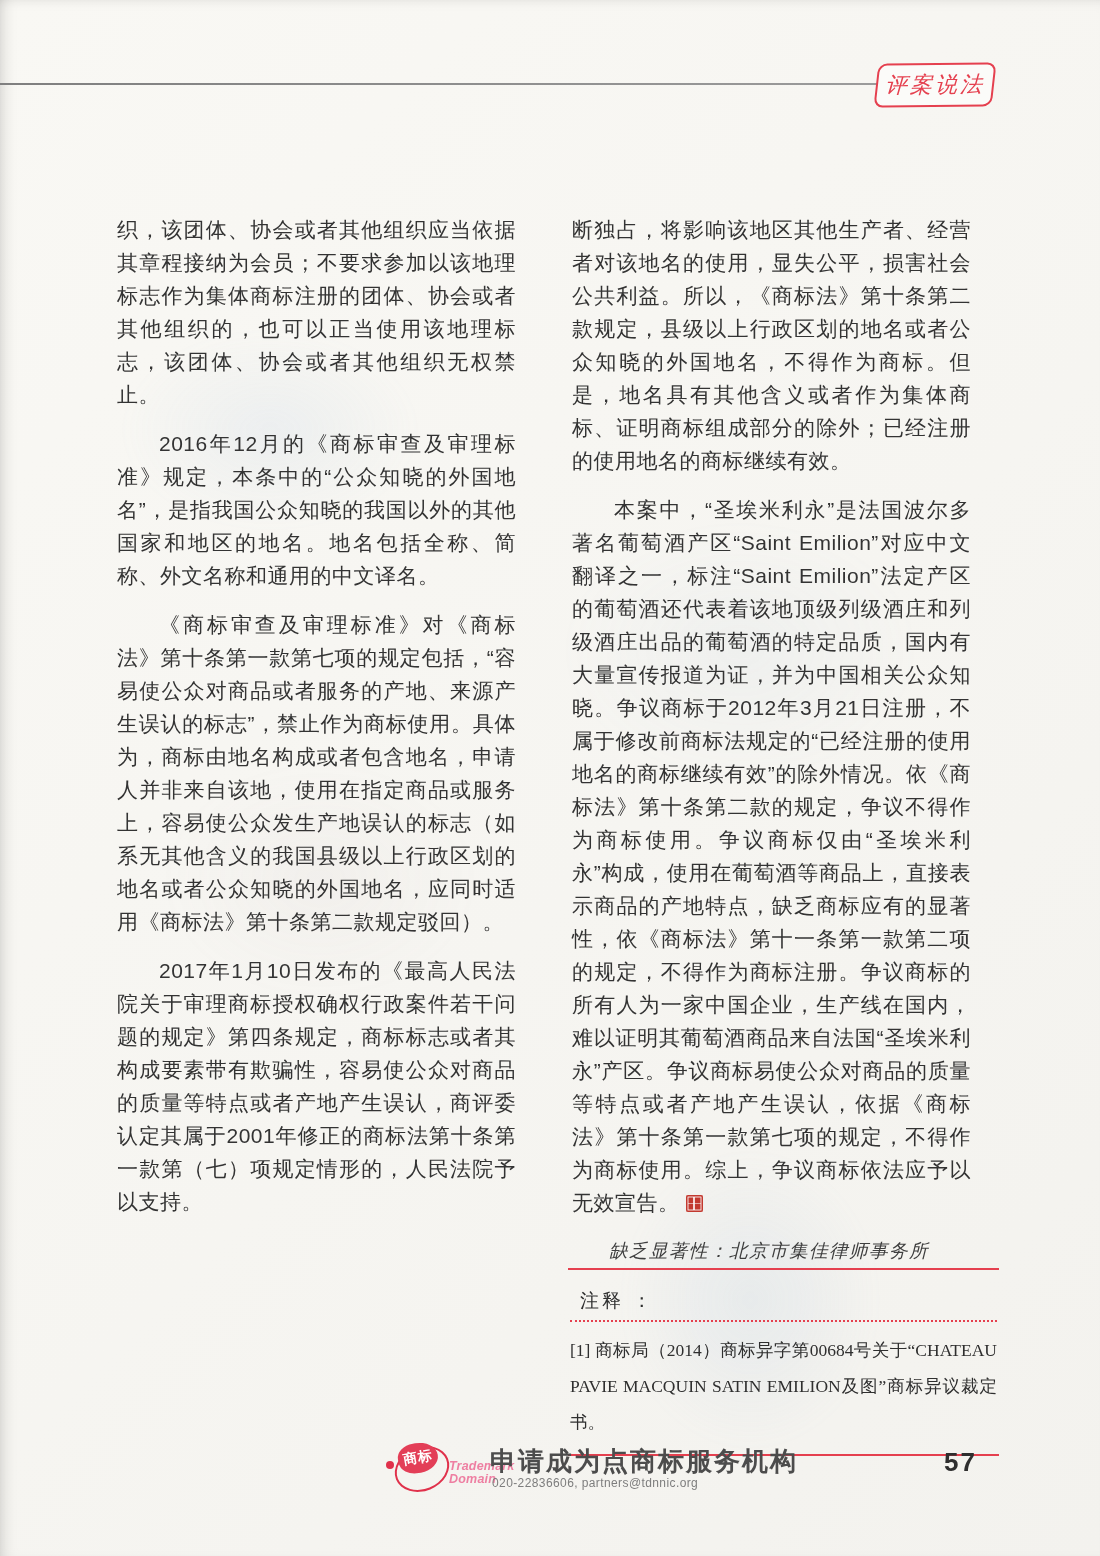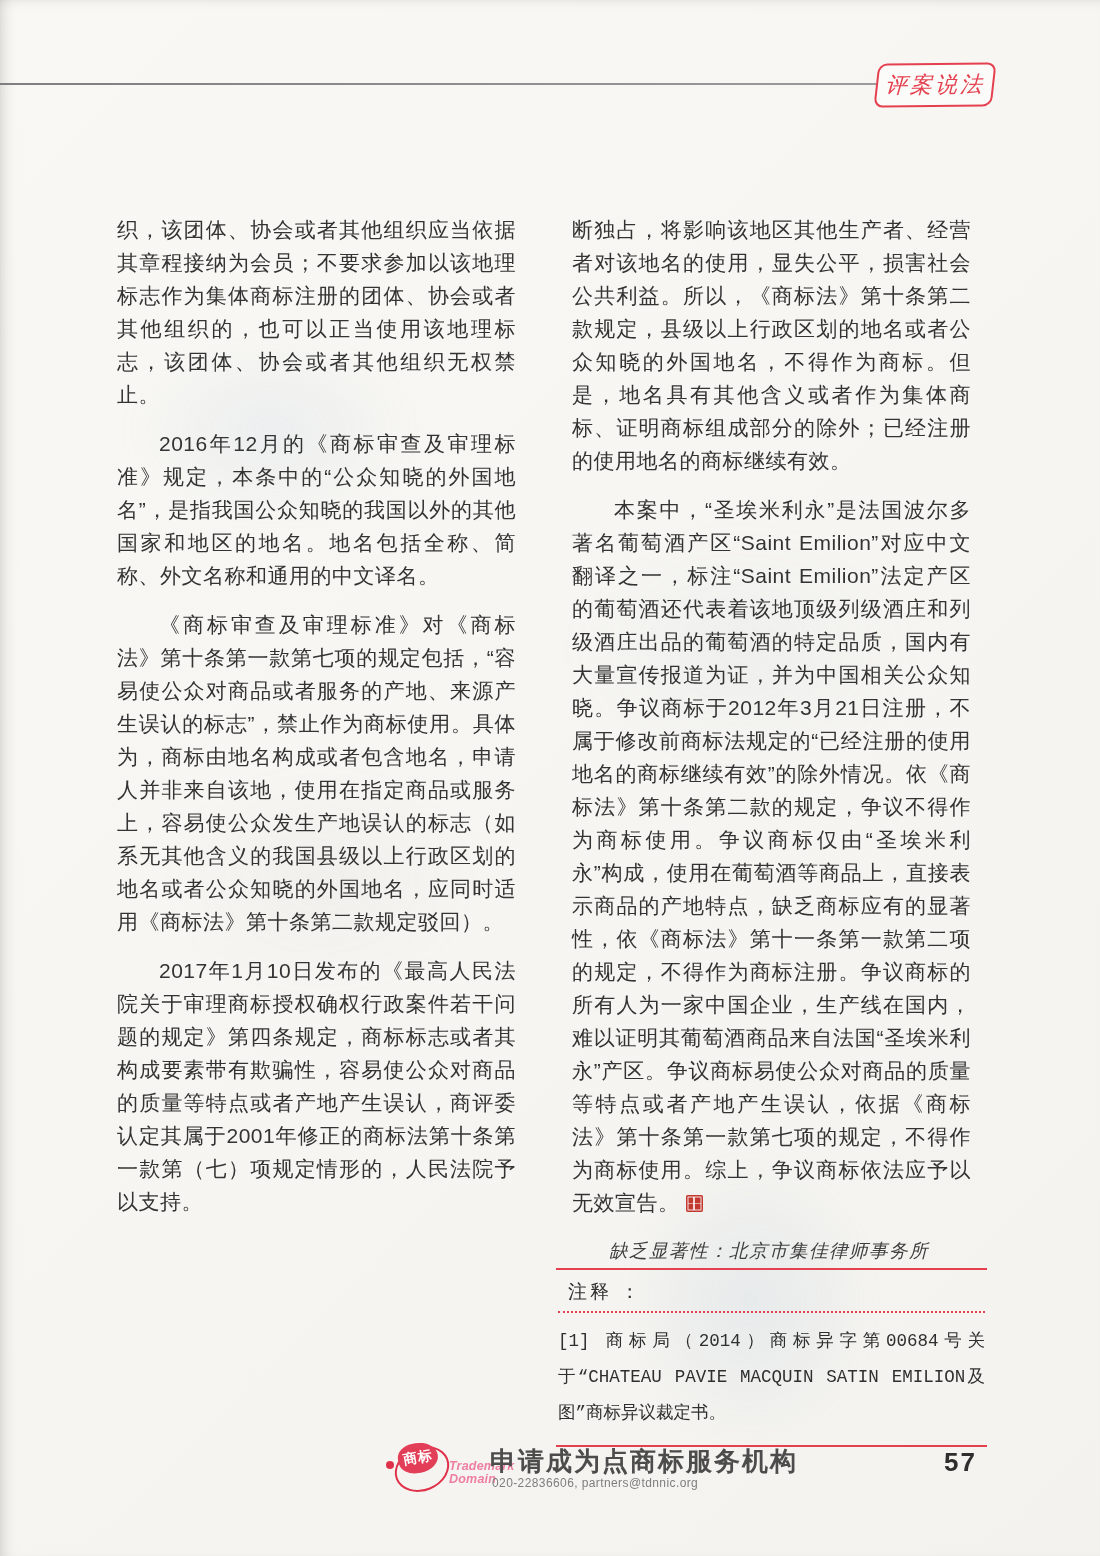--- a/index.html
+++ b/index.html
@@ -54,28 +54,28 @@
   .seal::after{content:"";position:absolute;left:7.5px;top:2px;width:1.5px;height:13px;background:rgba(255,255,255,.8);}
   .seal::before{content:"";position:absolute;top:7.5px;left:2px;height:1.5px;width:13px;background:rgba(255,255,255,.55);}
   .author{
     margin-top:7px;margin-left:30px;text-indent:0;
     font-family:"Liberation Serif","DejaVu Serif",serif;font-style:italic;
     font-size:18.5px;letter-spacing:1.5px;color:#3e3e3e;
   }
 
   
   .notes{
-    position:absolute;left:556px;top:1268px;width:431px;
+    position:absolute;left:568px;top:1268px;width:431px;
     border-top:2.5px solid #e5404f;border-bottom:2.5px solid #e5404f;
-    padding:9px 2px 14px 2px;box-sizing:border-box;
+    padding:18px 2px 14px 2px;box-sizing:border-box;
   }
   .notes .label{font-size:19px;color:#2f2f2f;letter-spacing:3px;margin:0 0 6px 10px;}
   .notes .dotline{border-top:2px dotted #e5404f;margin:0 0 10px 0;height:0;}
   .notes .item{
-    font-family:Liberation Mono, monospace;
+    font-family:Liberation Serif, serif;
     font-size:17.5px;line-height:36px;color:#2f2f2f;text-align:justify;margin:0;
   }
 
   
   .logo-dot{position:absolute;left:386px;top:1461px;width:8px;height:8px;border-radius:50%;background:#e0314b;}
   .logo-ring{position:absolute;left:394px;top:1447px;width:52px;height:40px;border:2.5px solid #e0314b;border-radius:50%;transform:rotate(-22deg);}
   .logo-blob{
     position:absolute;left:398px;top:1443px;width:40px;height:30px;border-radius:46% 54% 52% 48%;
     background:#e33e57;transform:rotate(-10deg);
     display:flex;align-items:center;justify-content:center;

